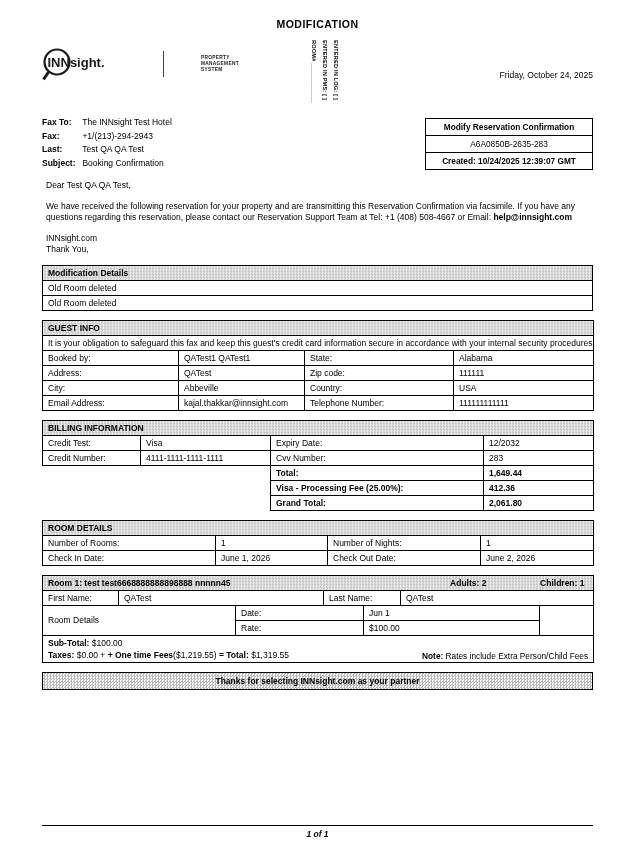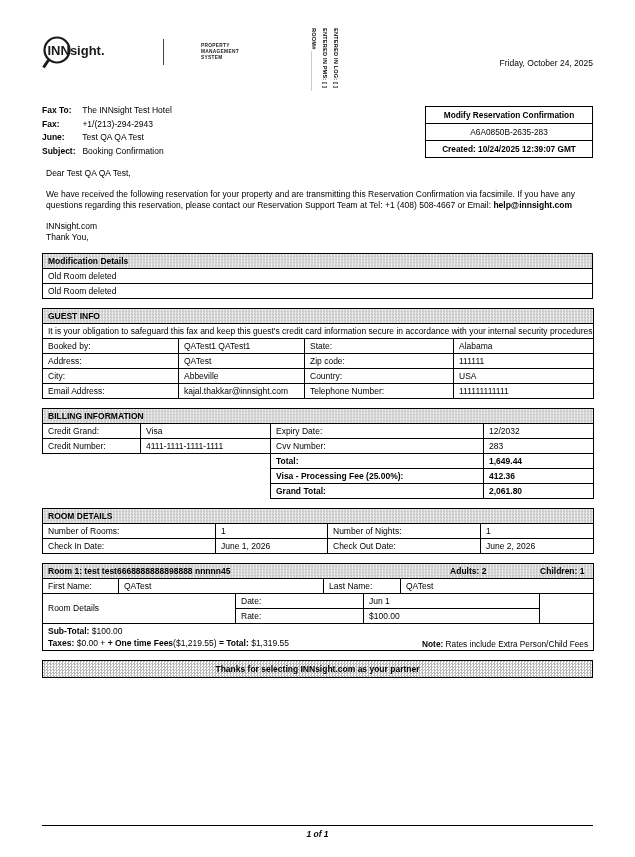--- a/index.html
+++ b/index.html
@@ -65,20 +65,21 @@
   }
 
   
   .footer{position:absolute;left:42px;right:42px;bottom:18px;border-top:1px solid #000;text-align:center;padding-top:3px;font-size:8.5px;font-weight:bold;font-style:italic;}
 </style>
 </head>
 <body>
 
 <div class="content">
 
+  <div class="title">MODIFICATION</div>
 
   <div class="hdr">
     <div class="logo">
       <svg width="86" height="36" viewBox="0 0 86 36">
         <circle cx="15" cy="16" r="12.5" fill="none" stroke="#1a1a1a" stroke-width="2.2"></circle>
         <line x1="6.5" y1="26" x2="1.5" y2="33.5" stroke="#1a1a1a" stroke-width="3"></line>
         <text x="5.5" y="20.5" font-size="13" font-weight="bold" fill="#1a1a1a">INNsight.</text>
       </svg>
       <div class="logo-div"></div>
       <div class="tagline">
@@ -92,21 +93,21 @@
       <div class="vnote">ENTERED IN PMS: [  ]</div>
       <div class="vnote">ENTERED IN LOG: [  ]</div>
     </div>
     <div class="hdr-date">Friday, October 24, 2025</div>
   </div>
 
   <div class="faxrow">
     <div class="faxlines">
       <div><span class="flab">Fax To:</span> <span>The INNsight Test Hotel</span></div>
       <div><span class="flab">Fax:</span> <span>+1/(213)-294-2943</span></div>
-      <div><span class="flab">June:</span> <span>Test QA QA Test</span></div>
+      <div><span class="flab">Last:</span> <span>Test QA QA Test</span></div>
       <div><span class="flab">Subject:</span> <span>Booking Confirmation</span></div>
     </div>
     <table class="confbox">
       <tbody>
           <tr>
             <td class="bold">Modify Reservation Confirmation</td>
           </tr>
       <tr>
             <td>A6A0850B-2635-283</td>
           </tr>
@@ -189,21 +190,21 @@
           <col style="width:98px">
           <col style="width:130px">
           <col style="width:213px">
           <col style="width:110px">
         </colgroup>
       <tbody>
           <tr>
             <td class="hcell" colspan="4">BILLING INFORMATION</td>
           </tr>
       <tr>
-        <td>Credit Grand:</td>
+        <td>Credit Test:</td>
         <td>Visa</td>
         <td>Expiry Date:</td>
         <td>12/2032</td>
       </tr>
       <tr>
         <td>Credit Number:</td>
         <td>4111-1111-1111-1111</td>
         <td>Cvv Number:</td>
         <td>283</td>
       </tr>

